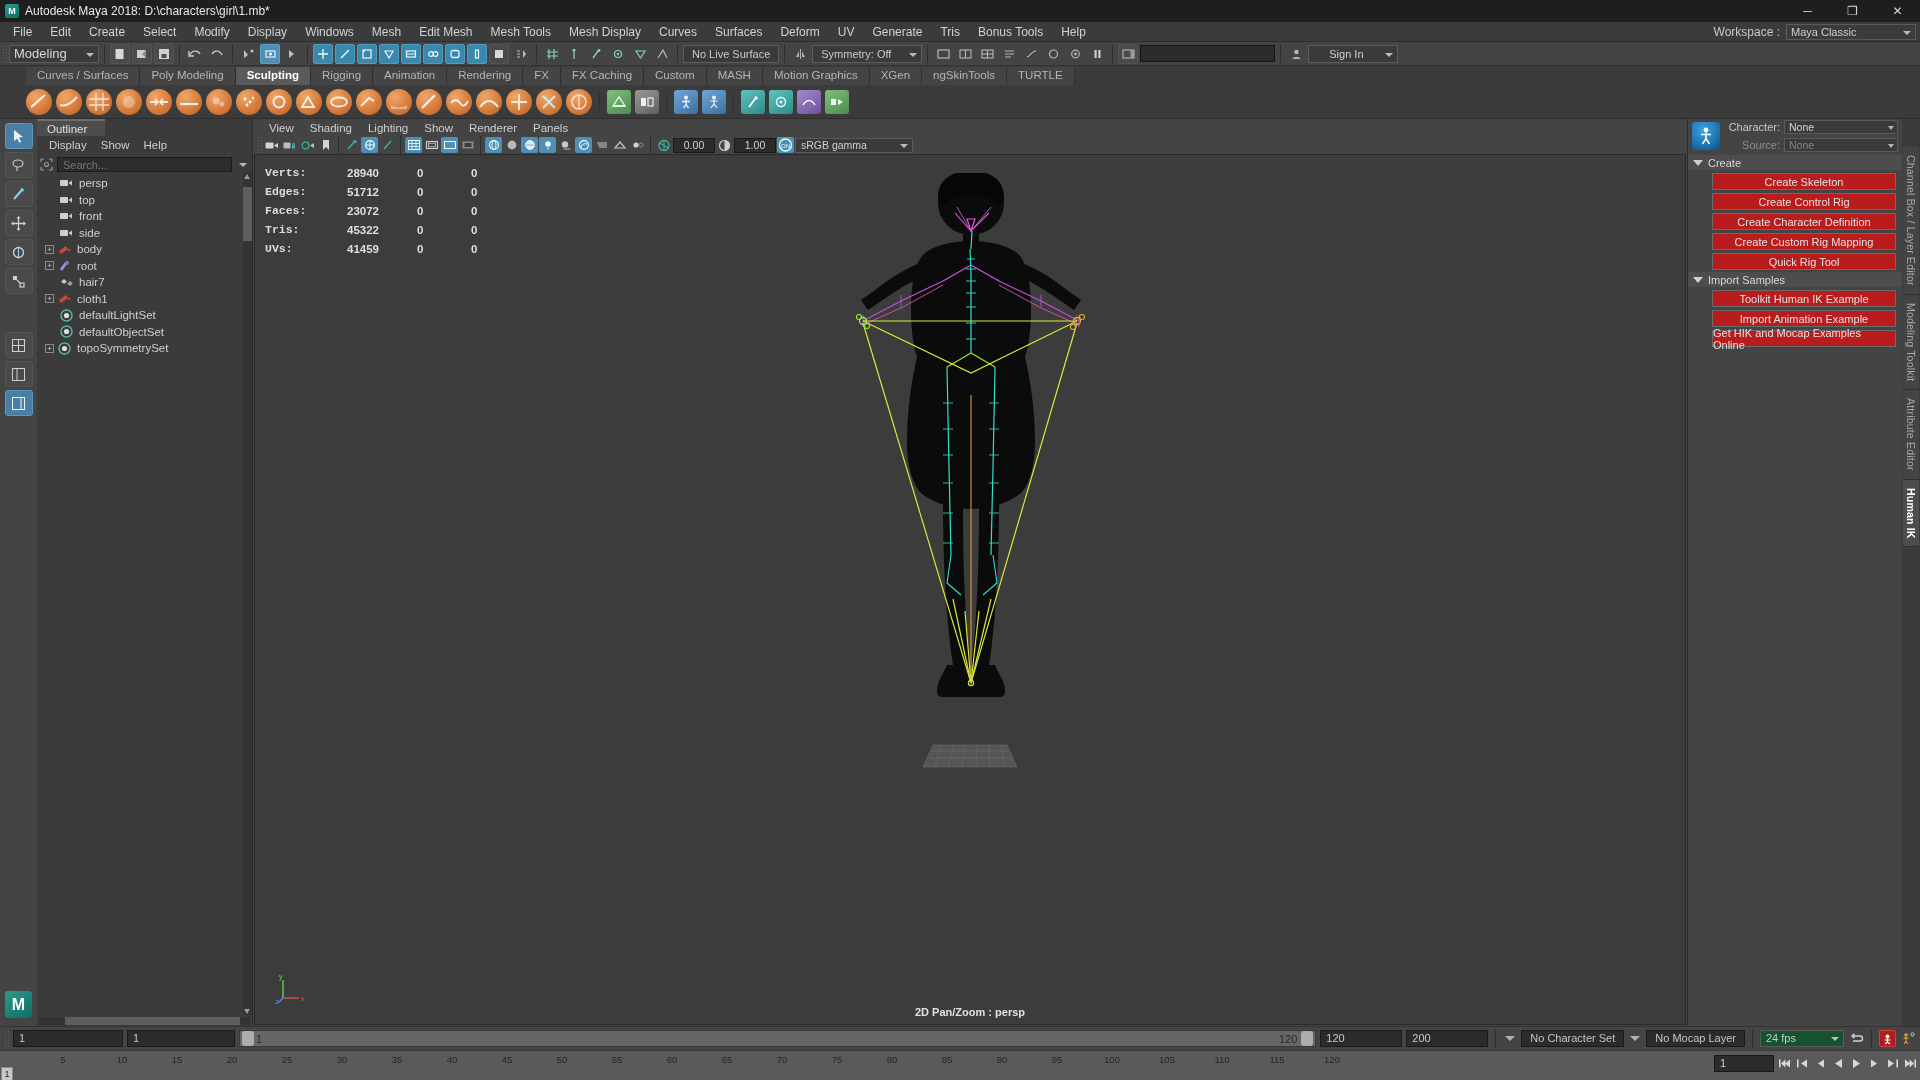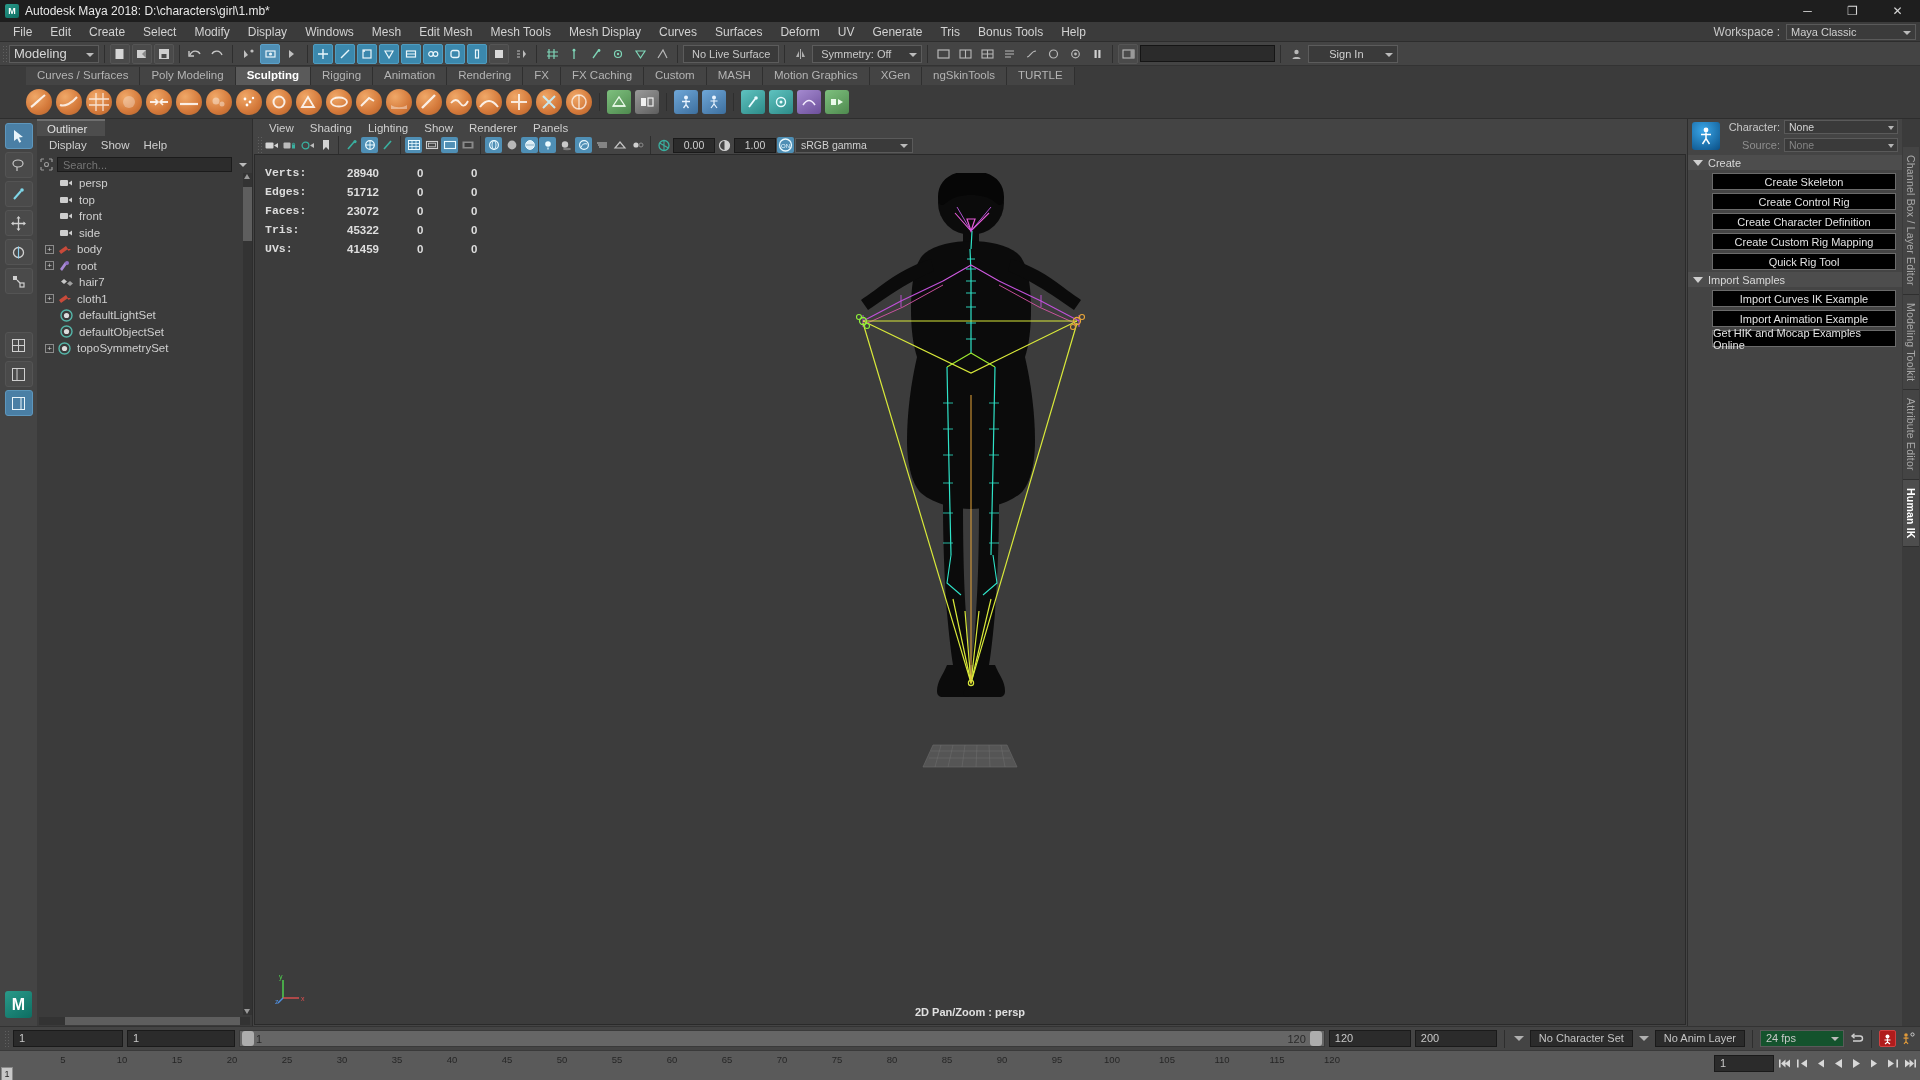--- a/index.html
+++ b/index.html
@@ -224,21 +224,21 @@
     font-size:10.5px;line-height:12px;padding-left:4px;position:relative;
   }
   .hik-sel.dim{color:#858585;}
   .hik-sel::after{content:"";position:absolute;right:3px;top:5px;border-left:3.5px solid transparent;border-right:3.5px solid transparent;border-top:4px solid #b5b5b5;}
   .sect-head{
     height:15px;background:#4d4d4d;display:flex;align-items:center;gap:5px;
     padding-left:5px;font-size:11px;color:#d8d8d8;margin-top:2px;
   }
   .tri{width:0;height:0;border-left:5px solid transparent;border-right:5px solid transparent;border-top:6px solid #cfcfcf;}
   .hik-btn{
-    height:17px;margin:3px 6px 0 24px;background:#000000;border:1px solid #6a6a6a;
+    height:17px;margin:3px 6px 0 24px;background:#b91c1c;border:1px solid #6a6a6a;
     color:#e2e2e2;font-size:11px;display:flex;align-items:center;justify-content:center;
   }
 
   
   .vtabs{width:18px;flex:0 0 18px;background:#3b3b3b;display:flex;flex-direction:column;align-items:center;padding-top:28px;}
   .vtab{
     writing-mode:vertical-rl;font-size:10.5px;color:#a8a8a8;background:#444;
     padding:8px 2px;border-bottom:1px solid #2f2f2f;letter-spacing:.2px;
   }
   .vtab.active{color:#ffffff;background:#4d4d4d;font-weight:bold;}
@@ -1243,21 +1243,21 @@
       <div class="hik-btn">Create Skeleton</div>
       <div class="hik-btn">Create Control Rig</div>
       <div class="hik-btn">Create Character Definition</div>
       <div class="hik-btn">Create Custom Rig Mapping</div>
       <div class="hik-btn">Quick Rig Tool</div>
 
       <div class="sect-head">
         <div class="tri"></div>
         <span>Import Samples</span>
       </div>
-      <div class="hik-btn">Import Curves IK Example</div>
+      <div class="hik-btn">Toolkit Human IK Example</div>
       <div class="hik-btn">Import Animation Example</div>
       <div class="hik-btn">Get HIK and Mocap Examples Online</div>
     </div>
 
     <div class="vtabs">
       <div class="vtab">Channel Box / Layer Editor</div>
       <div class="vtab">Modeling Toolkit</div>
       <div class="vtab">Attribute Editor</div>
       <div class="vtab active">Human IK</div>
     </div>
@@ -1272,21 +1272,21 @@
       <span class="lo">1</span>
       <span class="hi">120</span>
       <div class="range-cap" style="right:2px"></div>
     </div>
     <div class="tfield" style="width:82px">120</div>
     <div class="tfield" style="width:82px">200</div>
     <div class="sep"></div>
     <div class="dd-small"></div>
     <div class="charset">No Character Set</div>
     <div class="dd-small"></div>
-    <div class="charset">No Anim Layer</div>
+    <div class="charset">No Mocap Layer</div>
     <div class="sep"></div>
     <div class="fpsdd">24 fps</div>
     <div class="pbtn">
       <svg width="15" height="13" viewBox="0 0 15 13">
           <path d="M3 4h8a2.5 2.5 0 010 5H4" stroke="#d0d0d0" stroke-width="1.4" fill="none"></path>
           <path d="M5.5 1.8L3 4l2.5 2.2" stroke="#d0d0d0" stroke-width="1.4" fill="none"></path>
         </svg>
     </div>
     <div class="sep"></div>
     <div class="pbtn" style="background:#b01c1c;border:1px solid #d04040;border-radius:2px;width:17px;">

